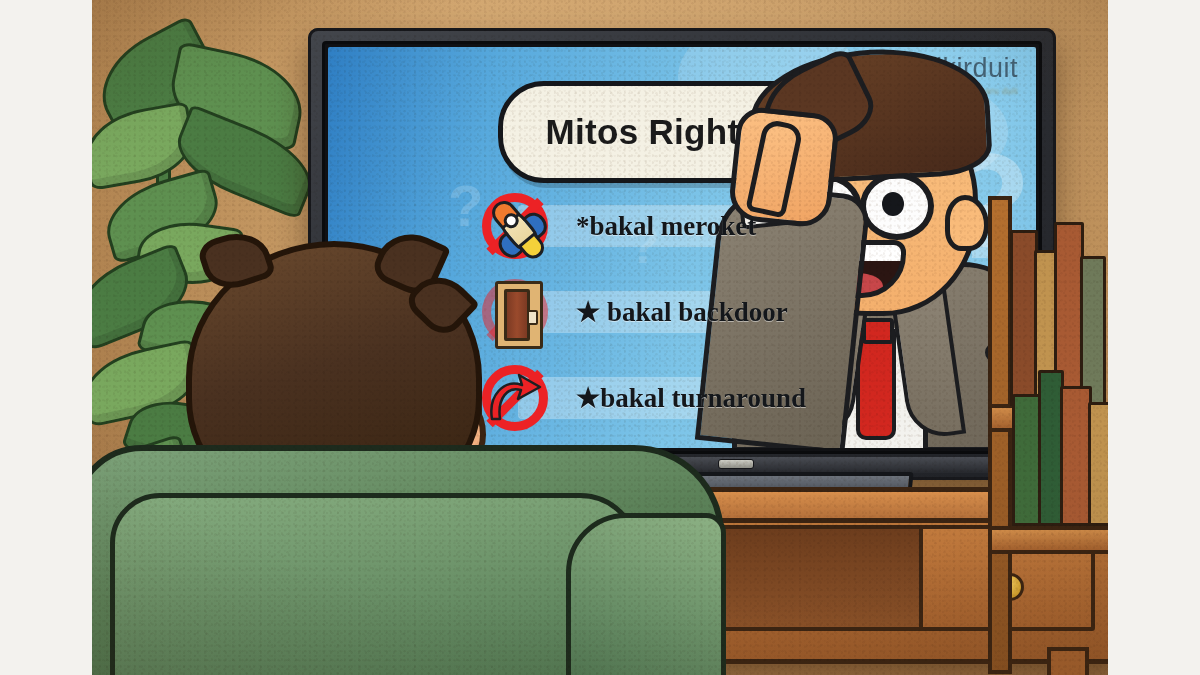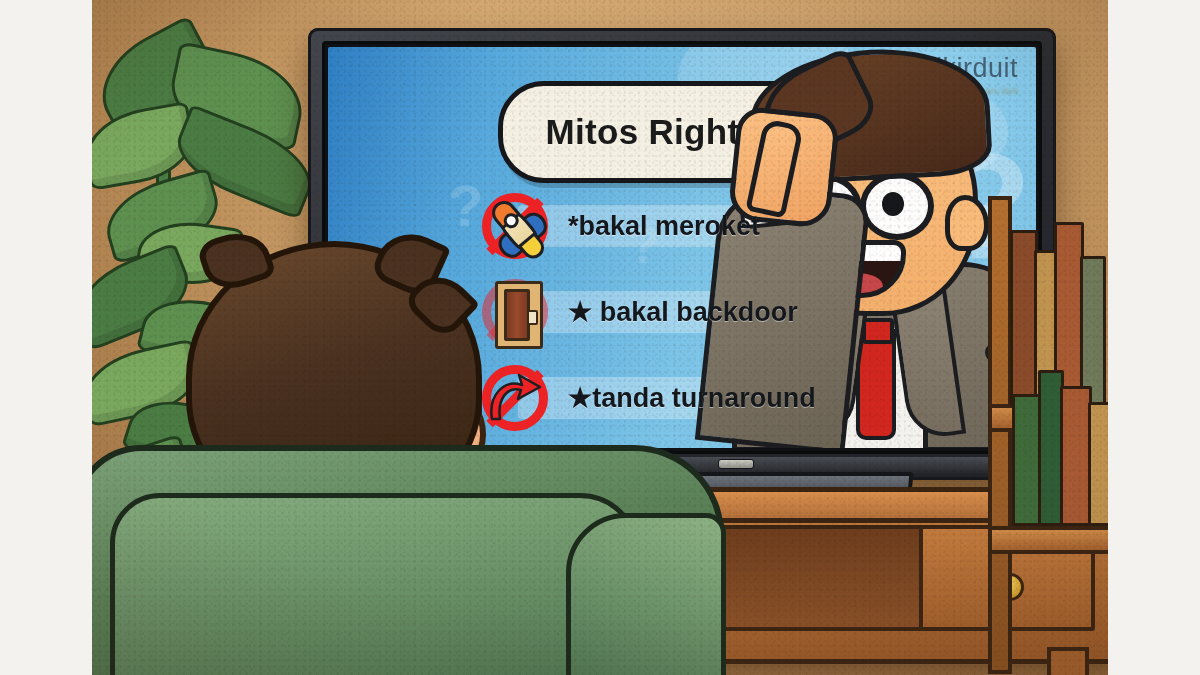--- a/index.html
+++ b/index.html
@@ -76,21 +76,21 @@
   .myth-row{position:relative;height:62px;margin-bottom:24px;display:flex;align-items:center;}
   .myth-band{position:absolute;left:40px;right:-10px;top:10px;height:42px;
     background:rgba(255,255,255,.30);border-radius:4px;}
   .badge{position:relative;width:74px;height:74px;flex:0 0 74px;z-index:2;}
   .ban{position:absolute;inset:4px;border:9px solid #ec2225;border-radius:50%;box-sizing:border-box;}
   .ban:after{content:"";position:absolute;left:50%;top:50%;width:72px;height:9px;margin-left:-36px;margin-top:-4.5px;
     background:#ec2225;transform:rotate(-45deg);}
   .badge.faded .ban{border-color:rgba(236,34,37,.50);}
   .badge.faded .ban:after{background:rgba(236,34,37,.50);}
   .myth-label{position:relative;z-index:2;font-size:27px;font-weight:700;color:#14171b;
-    white-space:nowrap;margin-left:16px;text-shadow:0 1px 0 rgba(255,255,255,.45);}
+    white-space:nowrap;margin-left:24px;text-shadow:0 1px 0 rgba(255,255,255,.45);font-family:Liberation Serif, serif;}
 
   
   .ico-rocket{position:absolute;left:12px;top:14px;width:50px;height:46px;transform:rotate(-40deg);z-index:1;}
   .ico-rocket .body{position:absolute;left:12px;top:2px;width:20px;height:42px;
     background:linear-gradient(180deg,#f6e7c0,#e8d49a);border:3px solid #1d1f22;border-radius:50% 50% 30% 30%;}
   .ico-rocket .nose{position:absolute;left:13px;top:-6px;width:18px;height:18px;background:#f07a2e;
     border:3px solid #1d1f22;border-radius:50% 50% 10% 10%;}
   .ico-rocket .win{position:absolute;left:18px;top:9px;width:9px;height:9px;background:#fff;
     border:3px solid #1d1f22;border-radius:50%;}
   .ico-rocket .finL{position:absolute;left:-2px;top:22px;width:16px;height:20px;background:#2f6fc0;
@@ -311,21 +311,21 @@
           </div>
 
           <div class="myth-row">
             <div class="myth-band"></div>
             <div class="badge">
               <div class="ban"></div>
               <svg class="ico-turn" viewBox="0 0 58 50">
                 <path d="M6 46 C2 22 18 6 36 12 L33 2 L54 14 L32 26 L35 17 C22 13 11 25 14 46 Z" fill="#ec2225" stroke="#1d1f22" stroke-width="2.5" stroke-linejoin="round"></path>
               </svg>
             </div>
-            <span class="myth-label">★tanda turnaround</span>
+            <span class="myth-label">★bakal turnaround</span>
           </div>
 
         </div>
 
         <div id="presenter">
           <div class="p-suit"></div>
           <div class="p-shirt"></div>
           <div class="p-tie"></div>
           <div class="p-lapelL"></div>
           <div class="p-lapelR"></div>

